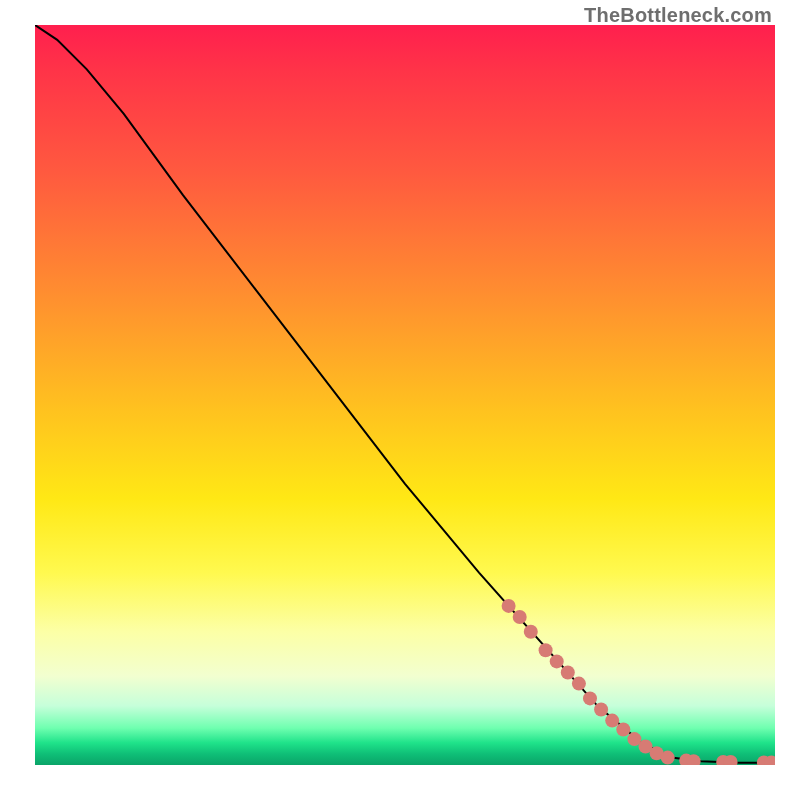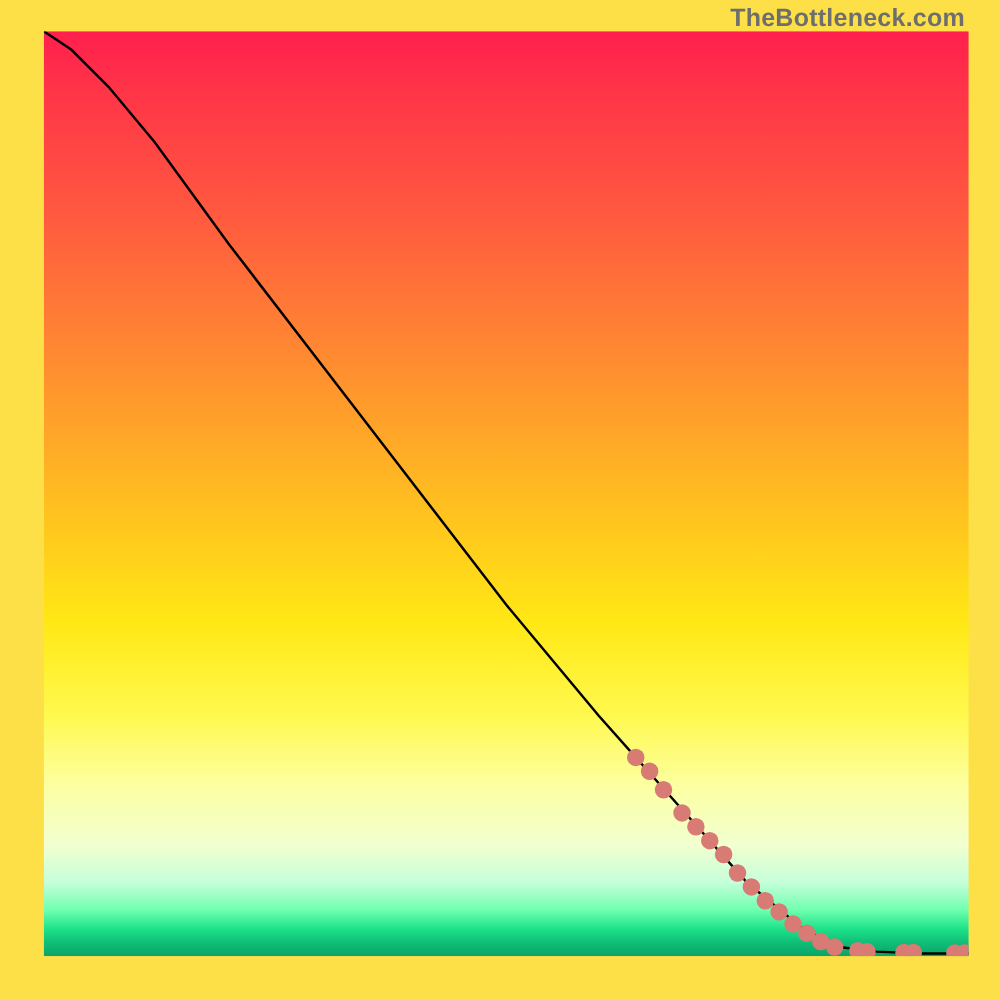--- a/index.html
+++ b/index.html
@@ -7,21 +7,21 @@
     padding: 0;
     width: 800px;
     height: 800px;
     background: #000;
     overflow: hidden;
   }
   .frame {
     position: relative;
     width: 800px;
     height: 800px;
-    background: #fde047;
+    background: #ffffff;
   }
   .plot-area {
     position: absolute;
     left: 35px;
     top: 25px;
     width: 740px;
     height: 740px;
     overflow: hidden;
   }
   .gradient {

